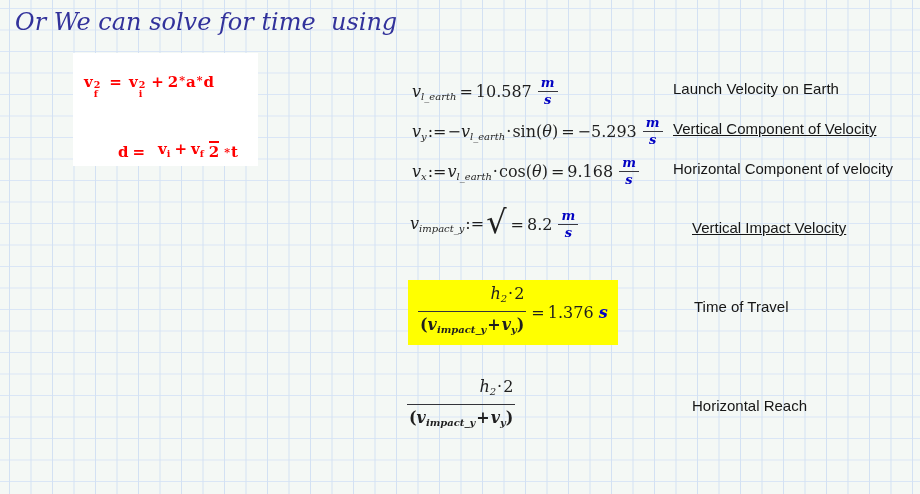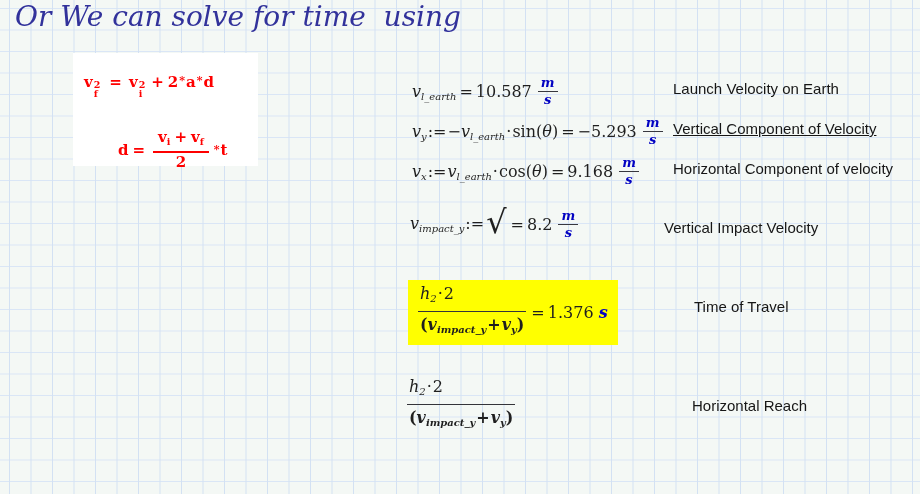--- a/index.html
+++ b/index.html
@@ -9,62 +9,62 @@
     overflow:hidden;
     background-color:#f4f8f5;
     background-image:
       linear-gradient(to right, #d3e1f3 1px, transparent 1px),
       linear-gradient(to bottom, #dae6f6 1px, transparent 1px);
     background-size:21.5px 21.5px;
     background-position:9px 8px;
     font-family:"Liberation Sans",sans-serif;
   }
   .title{
-    position:absolute;left:15px;top:0;
+    position:absolute;left:15px;top:8px;
     font-family:"DejaVu Serif",serif;font-style:italic;
-    font-size:28px;color:#32329b;white-space:pre;
+    font-size:24px;color:#32329b;white-space:pre;
   }
   .whitebox{position:absolute;left:73px;top:53px;width:185px;height:113px;background:#ffffff;}
   
   .math{
     position:absolute;display:flex;align-items:center;
     font-family:"DejaVu Serif",serif;font-size:16px;color:#1f1f1f;white-space:pre;
   }
   .run{display:inline-block;}
   .var{font-style:italic;}
   .fn{font-style:normal;}
   .num{font-style:normal;margin-top:37px;}
   .op{padding:0 3px;}
   .opt{padding:0 1px;}
   .sub{font-size:10px;font-style:italic;vertical-align:-3px;}
   .sup{font-size:10px;font-style:normal;vertical-align:7px;}
   .unit{color:#0202c2;font-weight:700;font-style:italic;}
   .green{color:#5a7d1e;font-weight:700;font-style:italic;}
   .ufrac{display:inline-flex;flex-direction:column;align-items:center;margin-left:6px;}
   .ufrac .ft{font-size:13px;line-height:14px;padding:0 3px 1px;}
   .ufrac .fb{font-size:13px;line-height:14px;padding:1px 3px 0;border-top:1.4px solid #38383f;align-self:stretch;text-align:center;}
-  .bfrac{display:inline-flex;flex-direction:column;align-items:flex-start;margin-right:2px;}
+  .bfrac{display:inline-flex;flex-direction:column;align-items:flex-end;margin-right:2px;}
   .bfrac .ft{padding:0 2px 3px;line-height:18px;}
   .bfrac .fb{border-top:1.5px solid #34343a;padding:4px 2px 0;line-height:18px;font-weight:bold;}
   .sqrt{display:inline-flex;align-items:flex-start;margin:0 1px;}
   .rad{font-size:32px;line-height:1;font-style:normal;transform:translateY(-2px);}
   .rcd{border-top:1.7px solid #2b2b2b;margin-left:-4px;padding:3px 6px 0 2px;}
   .hl{background:#ffff00;padding:5px 10px 6px;}
   
   .redeq{
     position:absolute;display:flex;align-items:center;
     font-family:"DejaVu Serif",serif;font-weight:700;color:#fe0000;
     font-size:15px;white-space:pre;
   }
   .ss{display:inline-flex;flex-direction:column;align-items:flex-start;font-size:9.5px;line-height:8.5px;font-style:normal;margin:0 2px 0 1px;transform:translateY(.5px);}
   .rsub{font-size:9.5px;vertical-align:-3px;font-style:normal;}
   .star{font-size:11px;vertical-align:3px;padding:0 1px;}
   .rop{padding:0 4px;}
   .rwide{padding:0 7px;}
-  .rfrac{display:inline-flex;flex-direction:column;align-items:center;margin:4px 4px;}
+  .rfrac{display:inline-flex;flex-direction:row;align-items:center;margin:16px 4px;}
   .rfrac .ft{padding:0 5px 1px;line-height:16px;}
   .rfrac .fb{border-top:2px solid #fe0000;align-self:stretch;text-align:center;padding-top:1px;line-height:16px;}
   
   .lbl{position:absolute;font-size:15px;color:#161616;white-space:nowrap;}
 </style>
 </head>
 <body>
 
 <div class="title">Or We can solve for time  using</div>
 
@@ -120,15 +120,15 @@
 <div class="math" style="left:407px;top:378px;">
   <span class="bfrac">
     <span class="ft"><span class="var">h</span><span class="sub">2</span><span class="opt">·</span><span class="num">2</span></span>
     <span class="fb"><span>(</span><span class="var">v</span><span class="sub">impact_y</span><span class="opt">+</span><span class="var">v</span><span class="sub">y</span><span>)</span></span>
   </span>
 </div>
 
 <div class="lbl" style="left:673px;top:80px;">Launch Velocity on Earth</div>
 <div class="lbl" style="left:673px;top:120px;text-decoration:underline;">Vertical Component of Velocity</div>
 <div class="lbl" style="left:673px;top:160px;">Horizontal Component of velocity</div>
-<div class="lbl" style="left:664px;top:219px;">Vertical Impact Velocity</div>
+<div class="lbl" style="left:692px;top:219px;text-decoration:underline;">Vertical Impact Velocity</div>
 <div class="lbl" style="left:694px;top:298px;">Time of Travel</div>
 <div class="lbl" style="left:692px;top:397px;">Horizontal Reach</div>
 
 </body></html>

